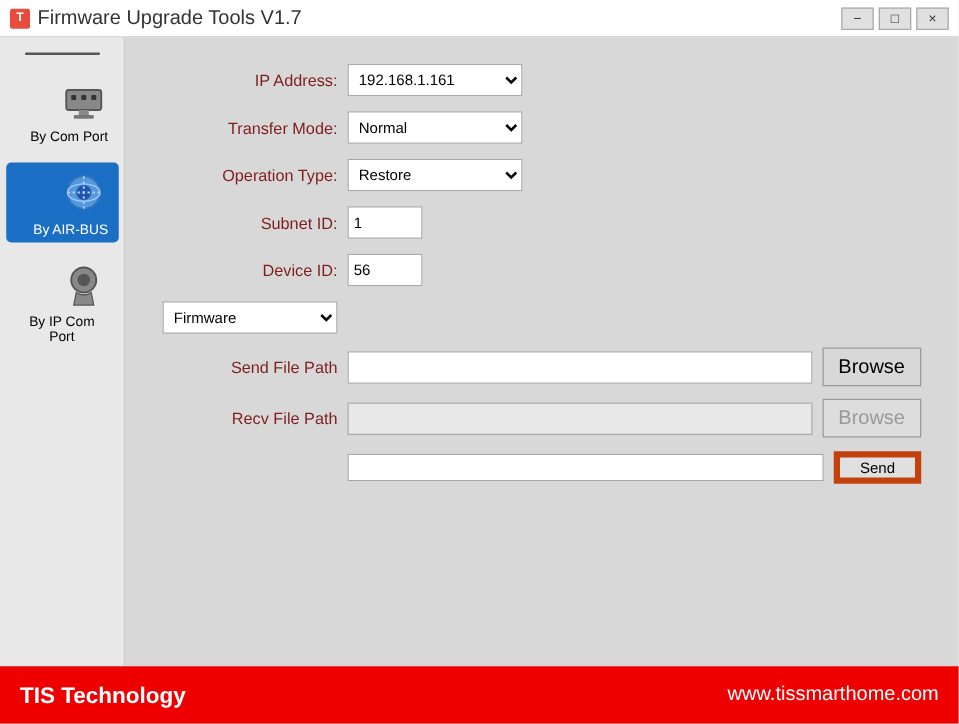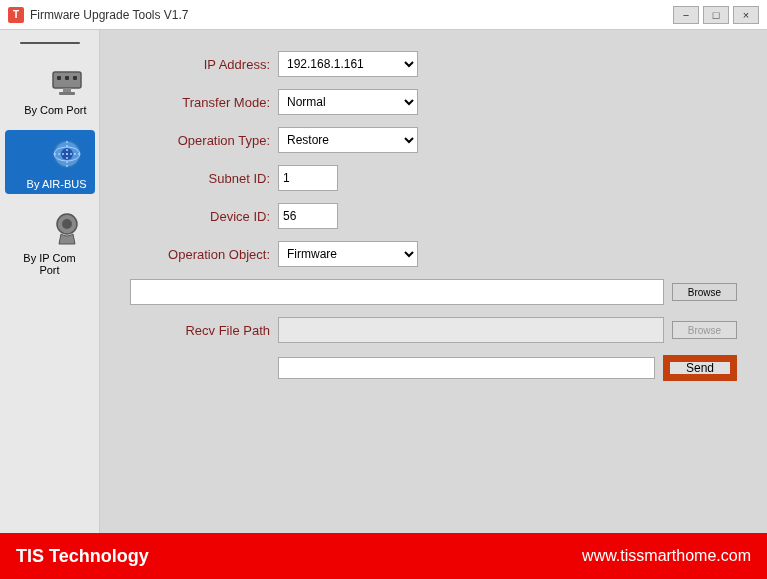--- a/index.html
+++ b/index.html
@@ -31,21 +31,21 @@
       border-radius: 2px;
       display: flex;
       align-items: center;
       justify-content: center;
       font-size: 10px;
       color: white;
       font-weight: bold;
     }
 
     .title-bar-text {
-      font-size: 12px;
+      font-size: 16px;
       color: #333;
       flex: 1;
     }
 
     .title-bar-buttons {
       display: flex;
       gap: 4px;
     }
 
     .title-bar-btn {
@@ -181,41 +181,41 @@
       flex: 1;
       height: 26px;
       border: 1px solid #aaa;
       background: white;
       font-size: 12px;
       padding: 2px 4px;
       outline: none;
     }
 
     .btn {
-      height: 18px;
+      height: 31px;
       min-width: 65px;
       border: 1px solid #aaa;
       background: #e0e0e0;
-      font-size: 10px;
+      font-size: 16px;
       cursor: pointer;
       padding: 2px 12px;
       display: flex;
       align-items: center;
       justify-content: center;
     }
 
     .btn-browse {
       background: #d8d8d8;
       border: 1px solid #999;
     }
 
     .btn-action {
       min-width: 65px;
       height: 26px;
-      border: 7px solid #c2410c;
+      border: 5px solid #c2410c;
       background: #e0e0e0;
       font-size: 12px;
       cursor: pointer;
       padding: 2px 16px;
       display: flex;
       align-items: center;
       justify-content: center;
     }
 
     .footer {
@@ -328,28 +328,28 @@
       <input type="text" class="form-input input-small" value="1" style="">
     </div>
 
     <div class="form-row">
       <span class="form-label">Device ID:</span>
       <input type="text" class="form-input input-small" value="56" style="">
     </div>
 
 
     <div class="form-row">
-      <span class="form-label">Operation Object:</span>
       <select class="form-select input-medium">
         <option>Firmware</option>
         <option>Config</option>
       </select>
     </div>
 
     <div class="form-row">
+      <span class="form-label">Send File Path</span>
       <input type="text" class="file-path-input" value="" style="">
       <button class="btn btn-browse">Browse</button>
     </div>
 
     <div class="form-row">
       <span class="form-label">Recv File Path</span>
       <input type="text" class="file-path-input" value="" disabled="" style="background: rgb(232, 232, 232);">
       <button class="btn btn-browse" disabled="" style="background:#ddd; color:#999;">Browse</button>
     </div>
 

